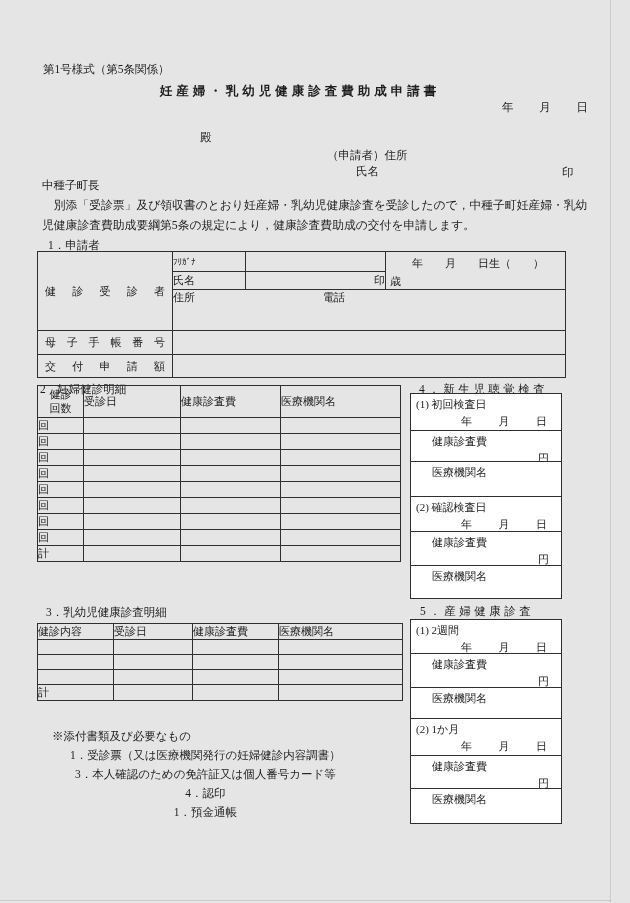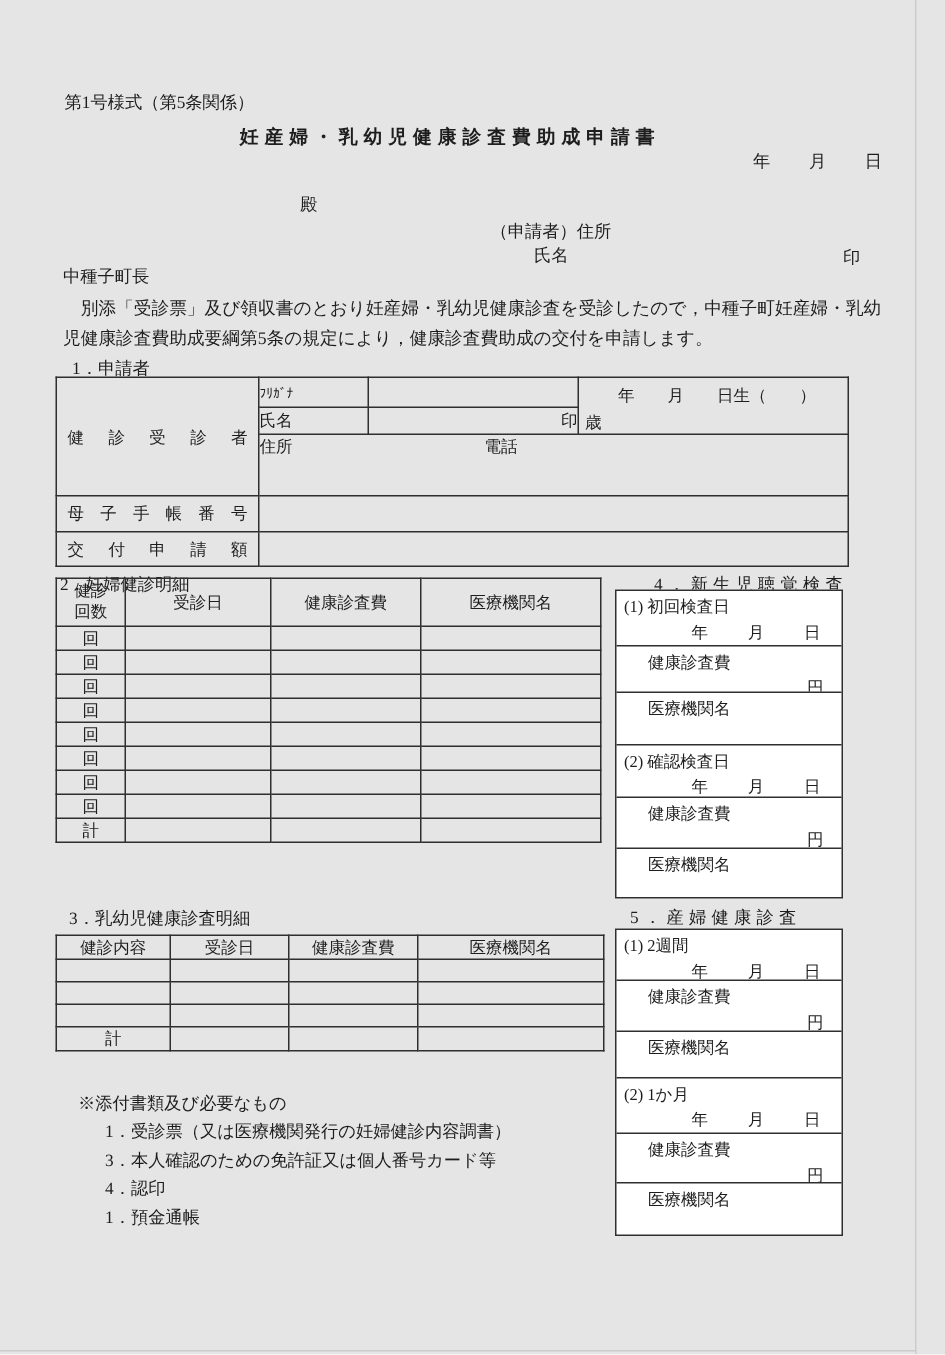--- a/index.html
+++ b/index.html
@@ -21,40 +21,40 @@
   .sec-head { font-size:11.5px; }
   .sp-head { letter-spacing:3.5px; }
 
   table.grid { position:absolute; border-collapse:collapse; table-layout:fixed; }
   table.grid td {
     border:1px solid #2f2f2f; font-size:11px; padding:0; overflow:hidden;
     font-family:"Liberation Serif","DejaVu Serif",serif;
   }
   .spread { text-align:justify; text-align-last:justify; padding:0 7px; font-size:11px; }
   .cell-pad { padding-left:4px;margin-top:24px; }
-  .center { text-align:center; }
+  .center { }
   td.vtop { vertical-align:top; }
   .dob-line { padding:4px 0 0 26px; font-size:11px; }
   .age-line { padding:3px 0 0 4px; font-size:11px; }
   .seal-cell { text-align:right; padding-right:13px; }
   .addr-cell { padding:3px 0 0 7px; }
   .tel-label { margin-left:128px; }
   .hdr2 { line-height:13.5px; text-align:center; }
 
   .vbox { position:absolute; left:410px; width:150px; border:1px solid #2f2f2f; background:#fff; }
   .brow { border-top:1px solid #2f2f2f; font-size:11px; overflow:hidden; }
   .brow.first { border-top:none; }
   .brow-title { padding:3px 0 0 5px; }
   .brow-date { margin:2px 0 0 50px; width:86px; display:flex; justify-content:space-between; }
   .fee-label { padding:3px 0 0 21px; }
   .yen-line { text-align:right; padding:2px 12px 0 0; }
   .org-label { padding:3px 0 0 21px; }
 
   .notes { left:52px; top:727px; font-size:11.5px; line-height:19px; }
-  .notes-items { padding-left:18px; }
+  .notes-items { padding-left:18px;text-align:center; }
 
   .edge-right { left:610px; top:0; width:1px; height:903px; background:#cccccc; }
   .edge-bottom { left:0; top:900px; width:611px; height:1px; background:#cccccc; }
 </style>
 </head>
 <body>
 
 <div class="page">
 
   <div class="abs t form-number">第1号様式（第5条関係）</div>
@@ -189,21 +189,21 @@
         </tr>
     <tr style="height:16px">
           <td class="center">計</td>
           <td></td>
           <td></td>
           <td></td>
         </tr>
   </tbody>
     </table>
 
-  <div class="abs sec-head sp-head" style="left:436px;top:382px">4．新生児聴覚検査</div>
+  <div class="abs sec-head sp-head" style="left:419px;top:382px">4．新生児聴覚検査</div>
   <div class="vbox" style="top:393px">
     <div class="brow first" style="height:36px">
       <div class="brow-title">(1) 初回検査日</div>
       <div class="brow-date">
         <span>年</span>
           <span>月</span>
           <span>日</span>
       </div>
     </div>
     <div class="brow" style="height:30px">

